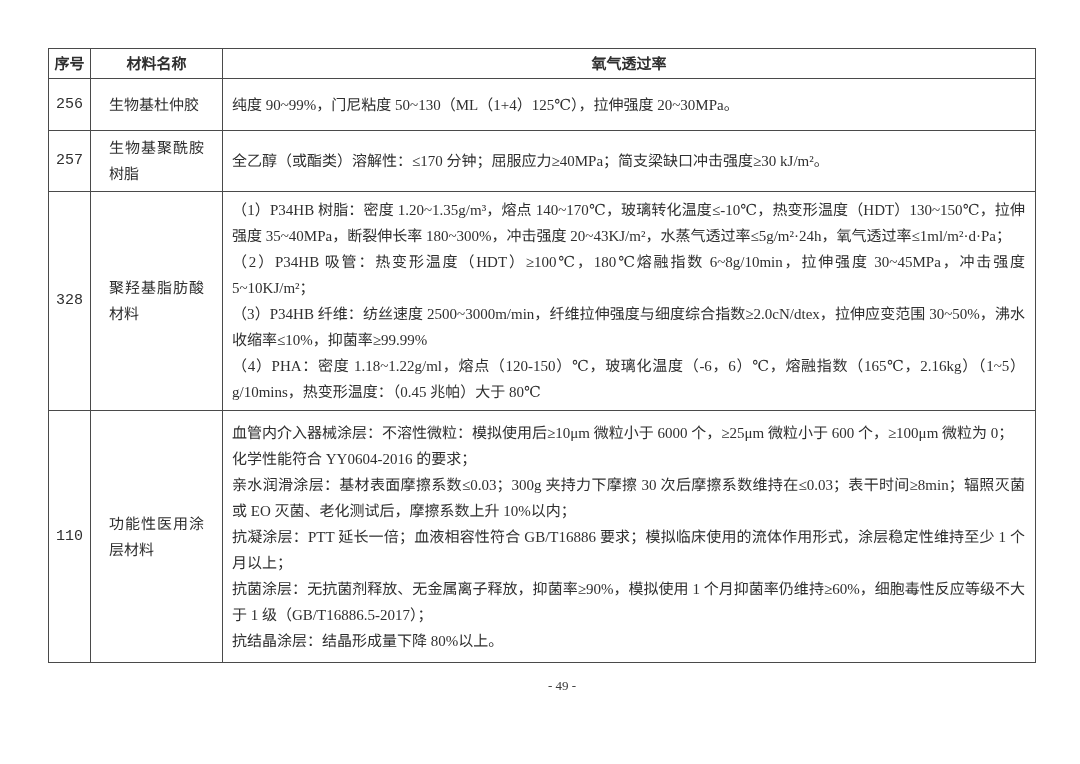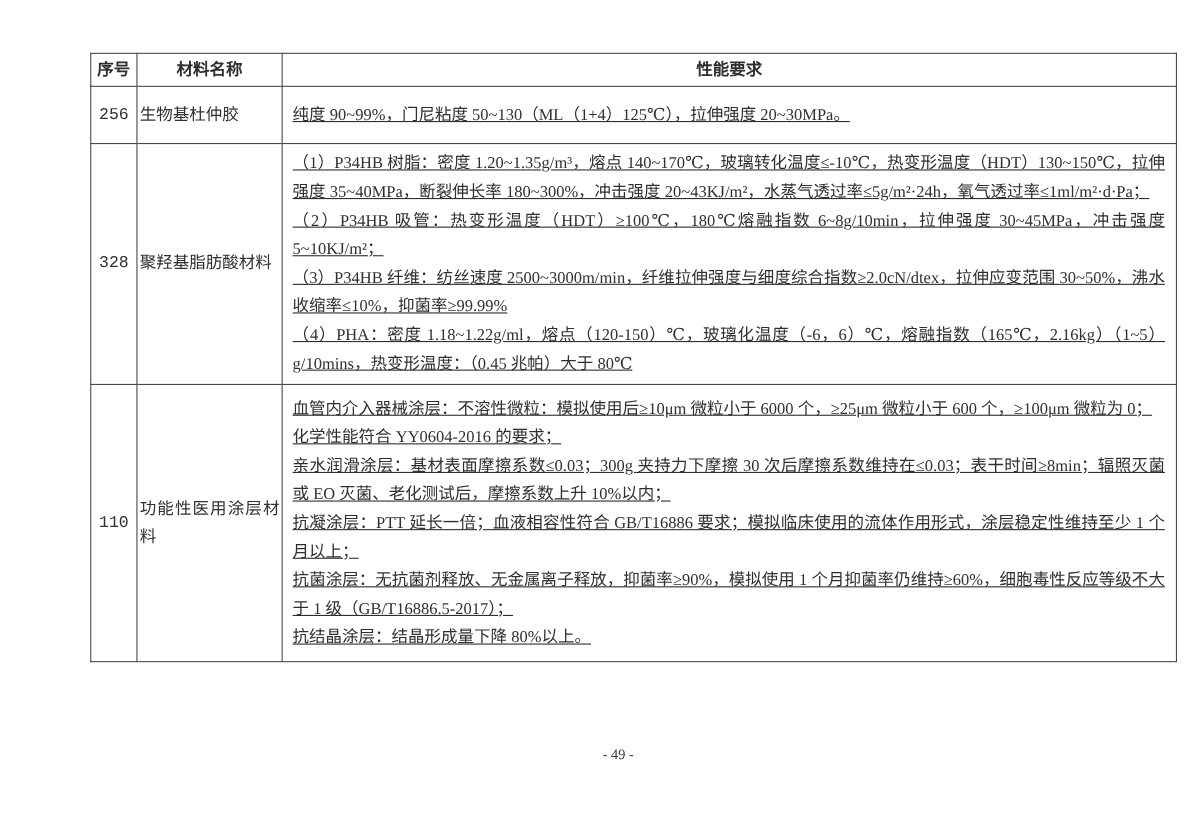--- a/index.html
+++ b/index.html
@@ -17,21 +17,20 @@
     overflow: hidden;
   }
   table.materials {
     position: absolute;
     left: 48px;
     top: 48px;
     width: 987px;
     border-collapse: collapse;
     table-layout: fixed;
     font-size: 15px;
-    margin-left: 34px;
   }
   table.materials th,
   table.materials td {
     border: 1px solid #4a4a4a;
     vertical-align: middle;
     line-height: 26px;
     font-weight: normal;
   }
   col.c-no   { width: 42px; }
   col.c-name { width: 132px; }
@@ -43,29 +42,28 @@
     font-size: 15px;
     line-height: 18px;
     padding: 2px 4px;
   }
   td.no {
     text-align: center;
     padding: 2px 2px;
     font-family: Liberation Mono, monospace;
   }
   td.name {
-    padding: 4px 2px;
+    padding: 4px 18px;
     text-align: justify;
     text-align-last: left;
   }
   td.req {
     padding: 5px 10px 5px 9px;
     text-align: justify;
     text-align-last: left;
-    text-decoration: underline;
   }
   td.req p {
     margin: 0;
     padding: 0;
   }
   tr.r256 { height: 52px; }
   tr.r257 { height: 46px; }
   tr.r258 { height: 53px; }
   tr.r259 { height: 187px; }
   tr.r260 { height: 252px; }
@@ -88,29 +86,36 @@
   <table class="materials">
     <colgroup>
       <col class="c-no">
       <col class="c-name">
       <col class="c-req">
     </colgroup>
     <thead>
       <tr class="hdr">
         <th>序号</th>
         <th>材料名称</th>
-        <th>性能要求</th>
+        <th>氧气透过率</th>
       </tr>
     </thead>
     <tbody>
       <tr class="r256">
         <td class="no">256</td>
         <td class="name">生物基杜仲胶</td>
         <td class="req">
           <p>纯度 90~99%，门尼粘度 50~130（ML（1+4）125℃），拉伸强度 20~30MPa。</p>
+        </td>
+      </tr>
+      <tr class="r257">
+        <td class="no">257</td>
+        <td class="name">生物基聚酰胺树脂</td>
+        <td class="req">
+          <p>全乙醇（或酯类）溶解性：≤170 分钟；屈服应力≥40MPa；简支梁缺口冲击强度≥30 kJ/m²。</p>
         </td>
       </tr>
       <tr class="r259">
         <td class="no">328</td>
         <td class="name">聚羟基脂肪酸材料</td>
         <td class="req">
           <p>（1）P34HB 树脂：密度 1.20~1.35g/m³，熔点 140~170℃，玻璃转化温度≤-10℃，热变形温度（HDT）130~150℃，拉伸强度 35~40MPa，断裂伸长率 180~300%，冲击强度 20~43KJ/m²，水蒸气透过率≤5g/m²·24h，氧气透过率≤1ml/m²·d·Pa；</p>
           <p>（2）P34HB 吸管：热变形温度（HDT）≥100℃，180℃熔融指数 6~8g/10min，拉伸强度 30~45MPa，冲击强度 5~10KJ/m²；</p>
           <p>（3）P34HB 纤维：纺丝速度 2500~3000m/min，纤维拉伸强度与细度综合指数≥2.0cN/dtex，拉伸应变范围 30~50%，沸水收缩率≤10%，抑菌率≥99.99%</p>
           <p>（4）PHA：密度 1.18~1.22g/ml，熔点（120-150）℃，玻璃化温度（-6，6）℃，熔融指数（165℃，2.16kg）（1~5）g/10mins，热变形温度：（0.45 兆帕）大于 80℃</p>

